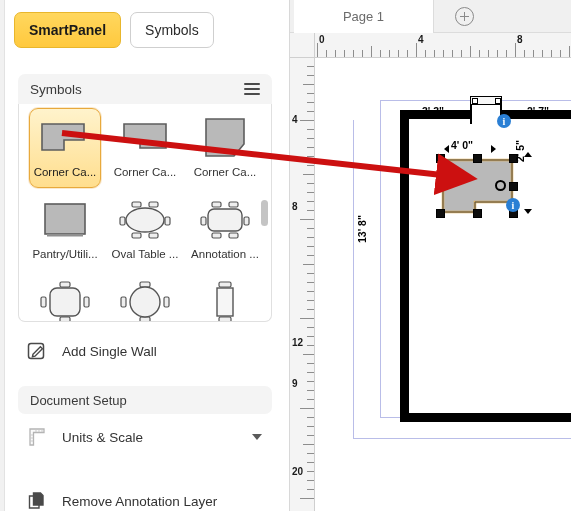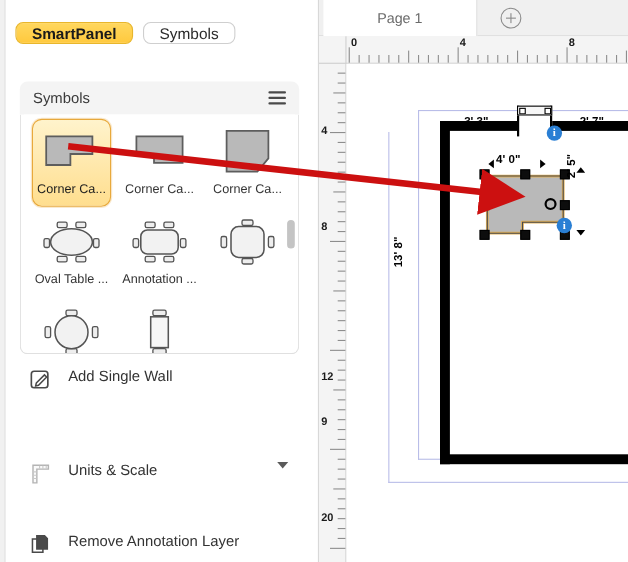--- a/index.html
+++ b/index.html
@@ -34,21 +34,21 @@
 
   
   #tabbar {
     position: absolute;
     left: 14px; top: 10px;
     width: 270px; height: 40px;
     display: flex; align-items: center;
     gap: 9px;
   }
   .tab-btn {
-    height: 20px;
+    height: 36px;
     padding: 0 14px;
     border-radius: 7px;
     border: 1px solid #cfcfcf;
     background: #ffffff;
     font-size: 14px;
     color: #2b2b2b;
     display: flex; align-items: center; justify-content: center;
     cursor: pointer;
     white-space: nowrap;
     font-family: "Liberation Sans", sans-serif;
@@ -144,21 +144,21 @@
     background: #c4c4c4;
     border-radius: 4px;
     cursor: pointer;
   }
 
   
   .action-row {
     position: absolute;
     left: 18px;
     width: 254px; height: 34px;
-    display: flex; 
+    display: flex; align-items: center;
     cursor: pointer;
   }
   .action-icon {
     width: 26px; height: 22px;
     margin-left: 6px; margin-right: 12px;
     display: flex; align-items: center; justify-content: center;
     flex: 0 0 auto;
   }
   .action-label {
     font-size: 13.5px;
@@ -362,20 +362,29 @@
 
         <div class="sym-cell">
           <div class="sym-thumb">
             <svg width="54" height="44" viewBox="0 0 54 44">
               <path d="M8 3 H46 V28 L36 40 H8 Z" fill="#b9b9b9" stroke="#5d5d5d" stroke-width="1.6"></path>
             </svg>
           </div>
           <div class="sym-label">Corner Ca...</div>
         </div>
 
+        <div class="sym-cell">
+          <div class="sym-thumb">
+            <svg width="54" height="42" viewBox="0 0 54 42">
+              <rect x="7" y="5" width="40" height="30" fill="#b9b9b9" stroke="#5d5d5d" stroke-width="1.6"></rect>
+              <rect x="9" y="35" width="36" height="2.5" fill="#8f8f8f"></rect>
+            </svg>
+          </div>
+          <div class="sym-label">Pantry/Utili...</div>
+        </div>
 
         <div class="sym-cell">
           <div class="sym-thumb">
             <svg width="56" height="42" viewBox="0 0 56 42">
               <rect x="15" y="3" width="9" height="5" rx="1.5" fill="#eee" stroke="#555" stroke-width="1.2"></rect>
               <rect x="32" y="3" width="9" height="5" rx="1.5" fill="#eee" stroke="#555" stroke-width="1.2"></rect>
               <rect x="15" y="34" width="9" height="5" rx="1.5" fill="#eee" stroke="#555" stroke-width="1.2"></rect>
               <rect x="32" y="34" width="9" height="5" rx="1.5" fill="#eee" stroke="#555" stroke-width="1.2"></rect>
               <rect x="3" y="18" width="5" height="8" rx="1.5" fill="#eee" stroke="#555" stroke-width="1.2"></rect>
               <rect x="48" y="18" width="5" height="8" rx="1.5" fill="#eee" stroke="#555" stroke-width="1.2"></rect>
@@ -445,20 +454,23 @@
     <div class="action-row" style="top:334px;">
       <span class="action-icon">
         <svg width="20" height="20" viewBox="0 0 20 20">
           <rect x="1.5" y="2.5" width="15" height="15" rx="2.5" fill="none" stroke="#4a4a4a" stroke-width="1.5"></rect>
           <path d="M6 13.2 L13.4 5.8 L15.4 7.8 L8 15.2 L5.4 15.8 Z" fill="#fff" stroke="#4a4a4a" stroke-width="1.4"></path>
         </svg>
       </span>
       <span class="action-label">Add Single Wall</span>
     </div>
 
+    <div id="doc-setup-header">
+      <span>Document Setup</span>
+    </div>
 
     <div class="action-row" style="top:420px;">
       <span class="action-icon">
         <svg width="20" height="20" viewBox="0 0 20 20">
           <path d="M3 2 H17 V5.5 H6.5 V18 H3 Z" fill="#fafafa" stroke="#b4b4b4" stroke-width="1.3"></path>
           <path d="M9 2.3 V5.2 M12 2.3 V5.2 M15 2.3 V5.2" stroke="#c9c9c9" stroke-width="1"></path>
           <path d="M3.3 8 H6.2 M3.3 11 H6.2 M3.3 14 H6.2" stroke="#c9c9c9" stroke-width="1"></path>
         </svg>
       </span>
       <span class="action-label">Units &amp; Scale</span>

